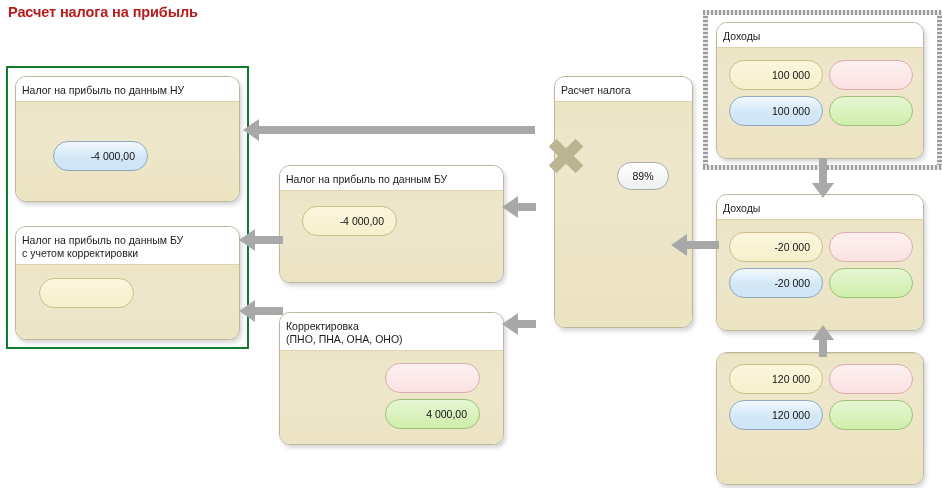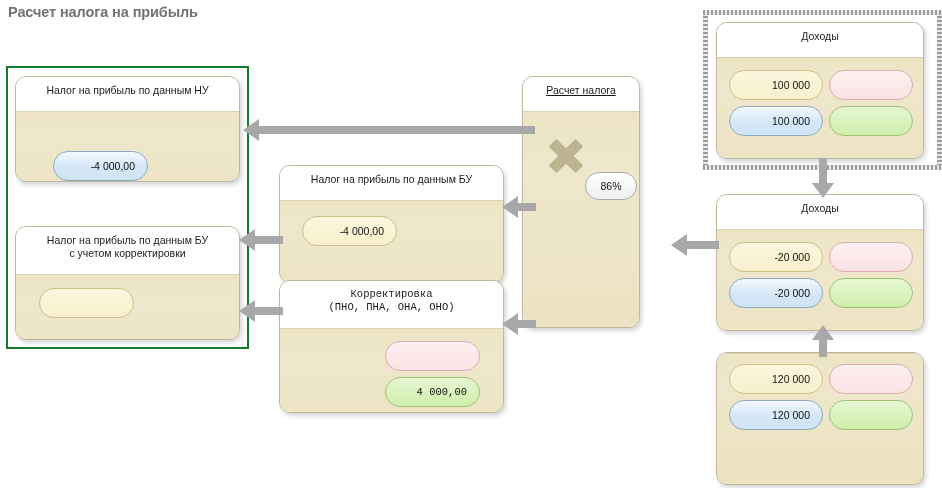--- a/index.html
+++ b/index.html
@@ -15,40 +15,39 @@
     color: #1a1a1a;
   }
 
   
   #page-title {
     position: absolute;
     left: 8px; top: 4px;
     font-size: 14.5px;
     font-weight: bold;
     letter-spacing: -0.1px;
-    color: #737373;
+    color: #b91c1c;
     white-space: nowrap;
   }
 
   
   .card {
     position: absolute;
     border: 1px solid #bdb89c;
     border-radius: 11px;
     background: #ffffff;
     overflow: hidden;
     box-shadow: 2px 3px 4px rgba(0,0,0,0.16);
   }
   .card-head {
     background: #ffffff;
-    text-align: center;
     font-size: 10.5px;
     color: #1b1b1b;
     line-height: 1.25;
-    padding: 7px 6px 14px 6px;
+    padding: 7px 6px 4px 6px;
   }
   .card-body {
     background: linear-gradient(to bottom, #ece4c4 0%, #eee7cc 22%, #ebe2bf 100%);
     border-top: 1px solid #ddd4ae;
     height: 100%;
     position: relative;
   }
 
   
   .pill {
@@ -178,21 +177,21 @@
 </style>
 </head>
 <body>
 
 <div id="page-title">Расчет налога на прибыль</div>
 
 <div id="green-frame"></div>
 
 <div id="hatch-frame"></div>
 
-<div class="card" style="left:15px; top:76px; width:225px; height:106px;">
+<div class="card" style="left:15px; top:76px; width:225px; height:126px;">
   <div class="card-head">Налог на прибыль по данным НУ</div>
   <div class="card-body">
     <div class="pill blue" style="left:37px; top:39px; width:95px;">-4 000,00</div>
   </div>
 </div>
 
 <div class="card" style="left:15px; top:226px; width:225px; height:114px;">
   <div class="card-head">
     <div>Налог на прибыль по данным БУ</div>
     <div>с учетом корректировки</div>
@@ -202,35 +201,35 @@
   </div>
 </div>
 
 <div class="card" style="left:279px; top:165px; width:225px; height:118px;">
   <div class="card-head">Налог на прибыль по данным БУ</div>
   <div class="card-body">
     <div class="pill cream" style="left:22px; top:15px; width:95px;">-4 000,00</div>
   </div>
 </div>
 
-<div class="card" style="left:279px; top:280px; width:225px; height:133px;font-family:Liberation Mono, monospace;">
+<div class="card" style="left:279px; top:312px; width:225px; height:133px;">
   <div class="card-head">
     <div>Корректировка</div>
     <div>(ПНО, ПНА, ОНА, ОНО)</div>
   </div>
   <div class="card-body">
     <div class="pill pink" style="left:105px; top:12px; width:95px;"></div>
     <div class="pill green" style="left:105px; top:48px; width:95px;">4 000,00</div>
   </div>
 </div>
 
-<div class="card" style="left:522px; top:76px; width:118px; height:252px;text-decoration:underline;">
+<div class="card" style="left:554px; top:76px; width:139px; height:252px;">
   <div class="card-head">Расчет налога</div>
   <div class="card-body">
-    <div class="pill white" style="left:62px; top:60px; width:52px; height:28px; border-radius:14px;">86%</div>
+    <div class="pill white" style="left:62px; top:60px; width:52px; height:28px; border-radius:14px;">89%</div>
   </div>
 </div>
 
 <div id="multiply-icon">
   <i class="a"></i>
     <i class="b"></i>
 </div>
 
 <div class="card" style="left:716px; top:22px; width:208px; height:137px;">
   <div class="card-head">Доходы</div>

